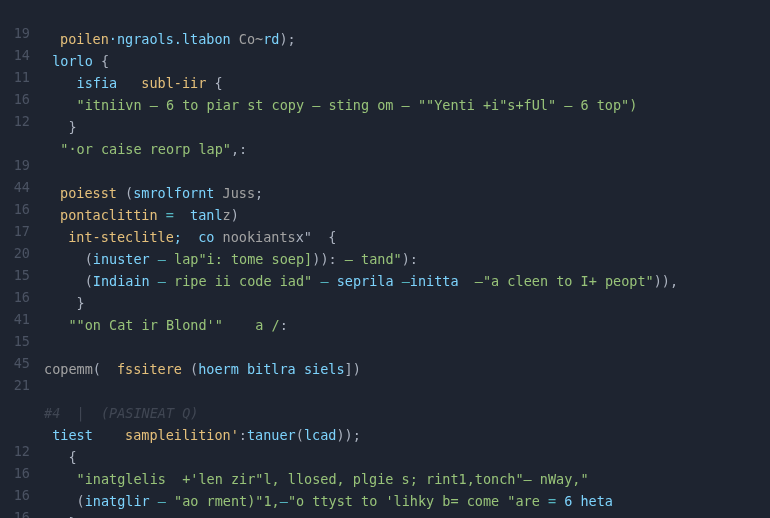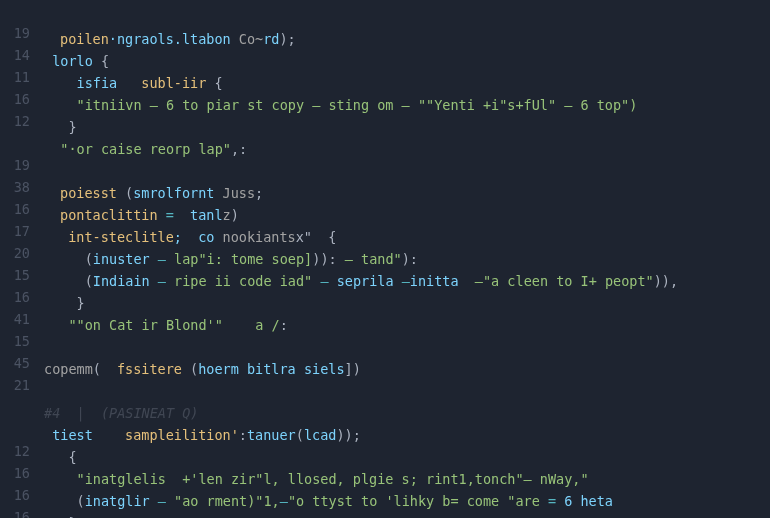--- a/index.html
+++ b/index.html
@@ -54,21 +54,21 @@
 
 <div class="editor">
   <div class="gutter" id="gutter">
       <div class="ln">19</div>
       <div class="ln">14</div>
       <div class="ln">11</div>
       <div class="ln">16</div>
       <div class="ln">12</div>
       <div class="ln"></div>
       <div class="ln">19</div>
-      <div class="ln">38</div>
+      <div class="ln">44</div>
       <div class="ln">16</div>
       <div class="ln">17</div>
       <div class="ln">20</div>
       <div class="ln">15</div>
       <div class="ln">16</div>
       <div class="ln">41</div>
       <div class="ln">15</div>
       <div class="ln">45</div>
       <div class="ln">21</div>
       <div class="ln"></div>

